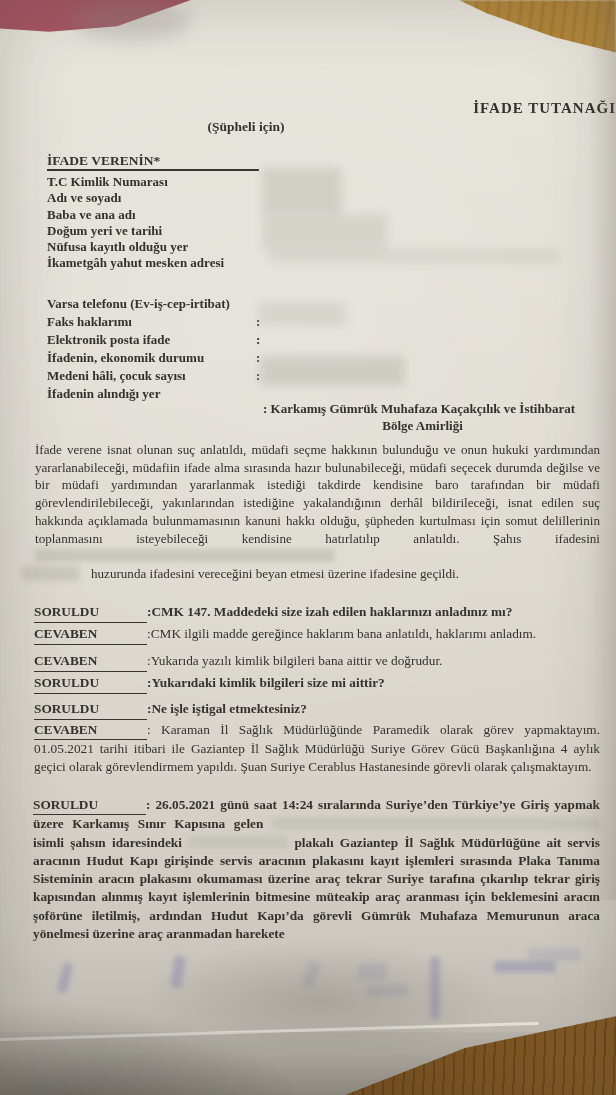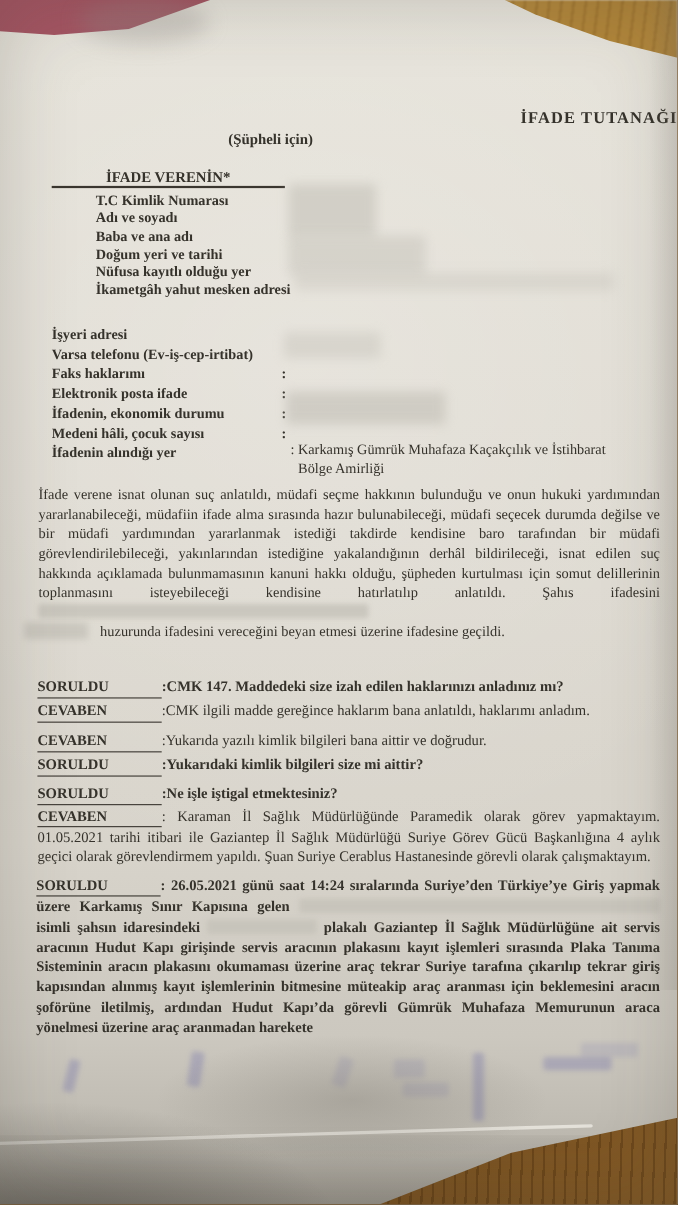--- a/index.html
+++ b/index.html
@@ -60,33 +60,33 @@
   .w300{width:300px;}  .w330{width:328px;}  .w100{width:100px;}
   .redact-lead{display:inline-block;width:58px;height:15px;background:#c2bfb6;opacity:.7;
     filter:blur(3px);vertical-align:-3px;margin-right:11px;}
   
   .doc-title{position:absolute;left:0;top:100px;width:616px;text-align:right;
     font-size:15px;font-weight:bold;letter-spacing:1px;}
   .doc-subtitle{position:absolute;left:0;top:119px;width:492px;text-align:center;
     font-size:13.5px;font-weight:bold;}
   .identity{position:absolute;left:47px;top:153px;font-size:13px;font-weight:bold;}
   .identity-heading{display:inline-block;font-size:13.5px;border-bottom:2px solid #3a362f;
-    width:212px;margin-bottom:3px;text-align:center;}
-  .identity .field{line-height:16.3px;margin-left:40px;}
+    width:212px;margin-bottom:3px;}
+  .identity .field{line-height:16.3px;}
   .contact{position:absolute;left:47px;top:295px;font-size:13px;font-weight:bold;}
   .contact .crow{position:relative;line-height:17.9px;width:400px;}
   .contact .colon{position:absolute;left:209px;top:0;font-weight:bold;}
-  .location-value{position:absolute;left:264px;top:401px;width:350px;
-    font-size:13px;font-weight:400;line-height:16.8px;}
+  .location-value{position:absolute;left:244px;top:401px;width:350px;
+    font-size:13px;font-weight:700;line-height:16.8px;text-align:center;}
   .location-value .l2{margin-left:7px;}
   .rights-wrap{position:absolute;left:35px;top:441px;width:565px;
     font-size:13.1px;line-height:17.7px;}
   .rights-p1{text-align:justify;}
   .rights-p2{margin-left:-13px;}
-  .qa{position:absolute;left:34px;width:566px;font-size:13.3px;margin-top:12px;}
+  .qa{position:absolute;left:34px;width:566px;font-size:13.3px;}
   .qa-line{line-height:21px;white-space:nowrap;}
   .qlabel{display:inline-block;width:113px;font-weight:bold;
     border-bottom:1.6px solid #38342e;}
   .bold{font-weight:bold;}
   .qa-para{text-align:justify;line-height:17.9px;margin-top:1px;}
   .final-para{position:absolute;left:33px;top:796px;width:567px;
     font-size:13.3px;font-weight:bold;line-height:18.3px;text-align:justify;}
   .smudge-top{position:absolute;left:72px;top:0;width:118px;height:40px;
     background:rgba(145,138,136,.30);filter:blur(9px);border-radius:50%;}
 </style>
@@ -111,24 +111,20 @@
     <div class="field">Nüfusa kayıtlı olduğu yer</div>
     <div class="field">İkametgâh yahut mesken adresi</div>
   </div>
 
   <div class="redact" style="left:262px;top:167px;width:80px;height:48px;"></div>
   <div class="redact" style="left:262px;top:214px;width:125px;height:36px;opacity:.45;"></div>
   <div class="redact" style="left:268px;top:248px;width:290px;height:16px;opacity:.35;"></div>
 
   <div class="contact">
     <div class="crow">
-      <span>İşyeri adresi</span>
-      <span class="colon"></span>
-    </div>
-    <div class="crow">
       <span>Varsa telefonu (Ev-iş-cep-irtibat)</span>
       <span class="colon"></span>
     </div>
     <div class="crow">
       <span>Faks haklarımı</span>
       <span class="colon">:</span>
     </div>
     <div class="crow">
       <span>Elektronik posta ifade</span>
       <span class="colon">:</span>

